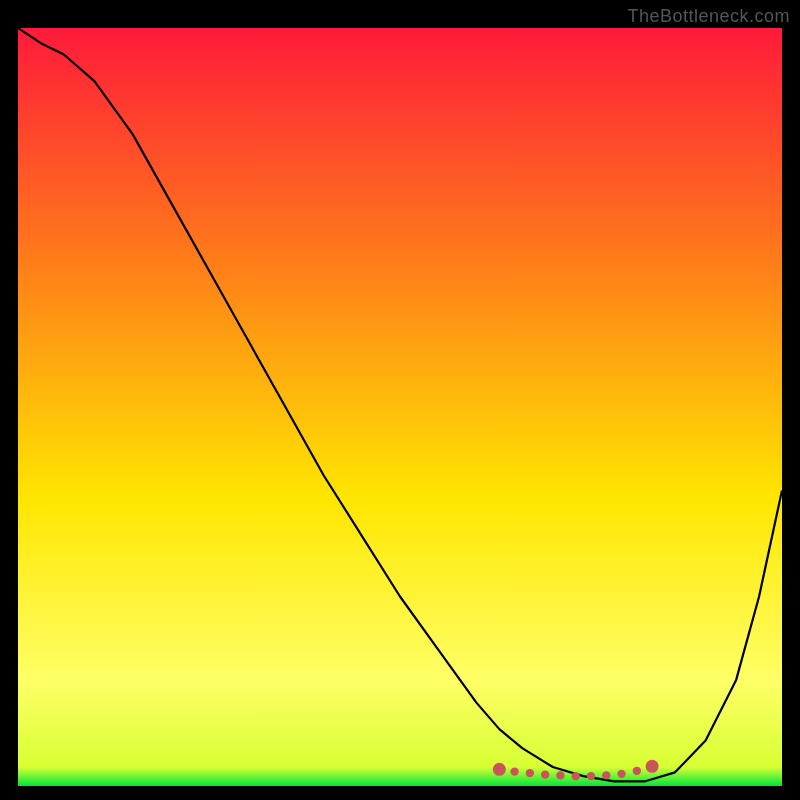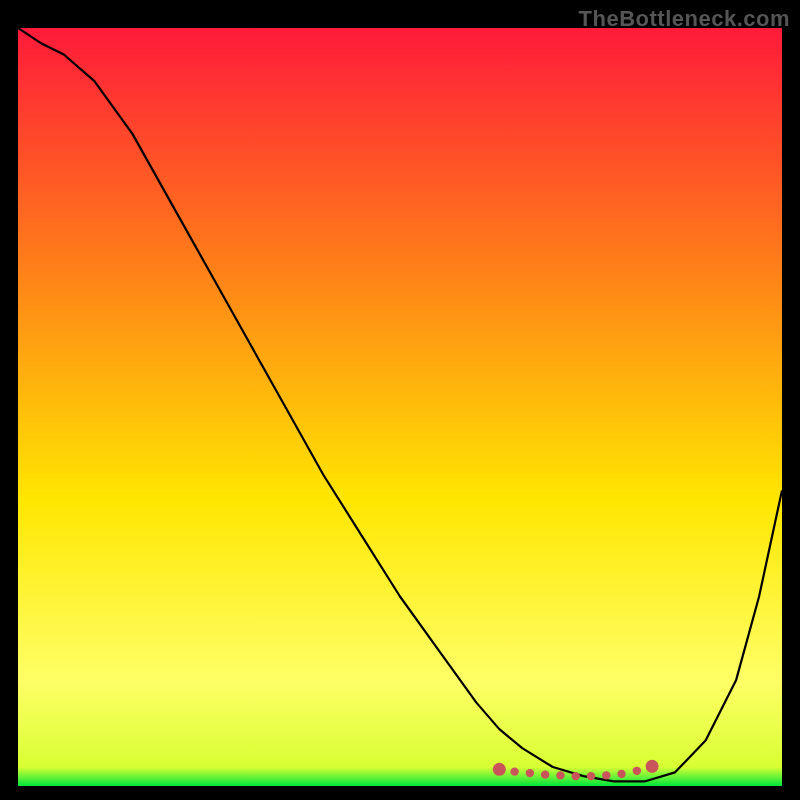--- a/index.html
+++ b/index.html
@@ -8,22 +8,22 @@
     position: relative;
     width: 800px;
     height: 800px;
     background: #000;
   }
   .watermark {
     position: absolute;
     top: 6px;
     right: 10px;
     font-family: Arial, sans-serif;
-    font-size: 22px;
-    font-weight: bold;
+    font-size: 18px;
+    font-weight: normal;
     color: #555;
     letter-spacing: 0.5px;
     z-index: 10;
   }
   .plot {
     position: absolute;
     left: 18px;
     top: 28px;
     width: 764px;
     height: 758px;

